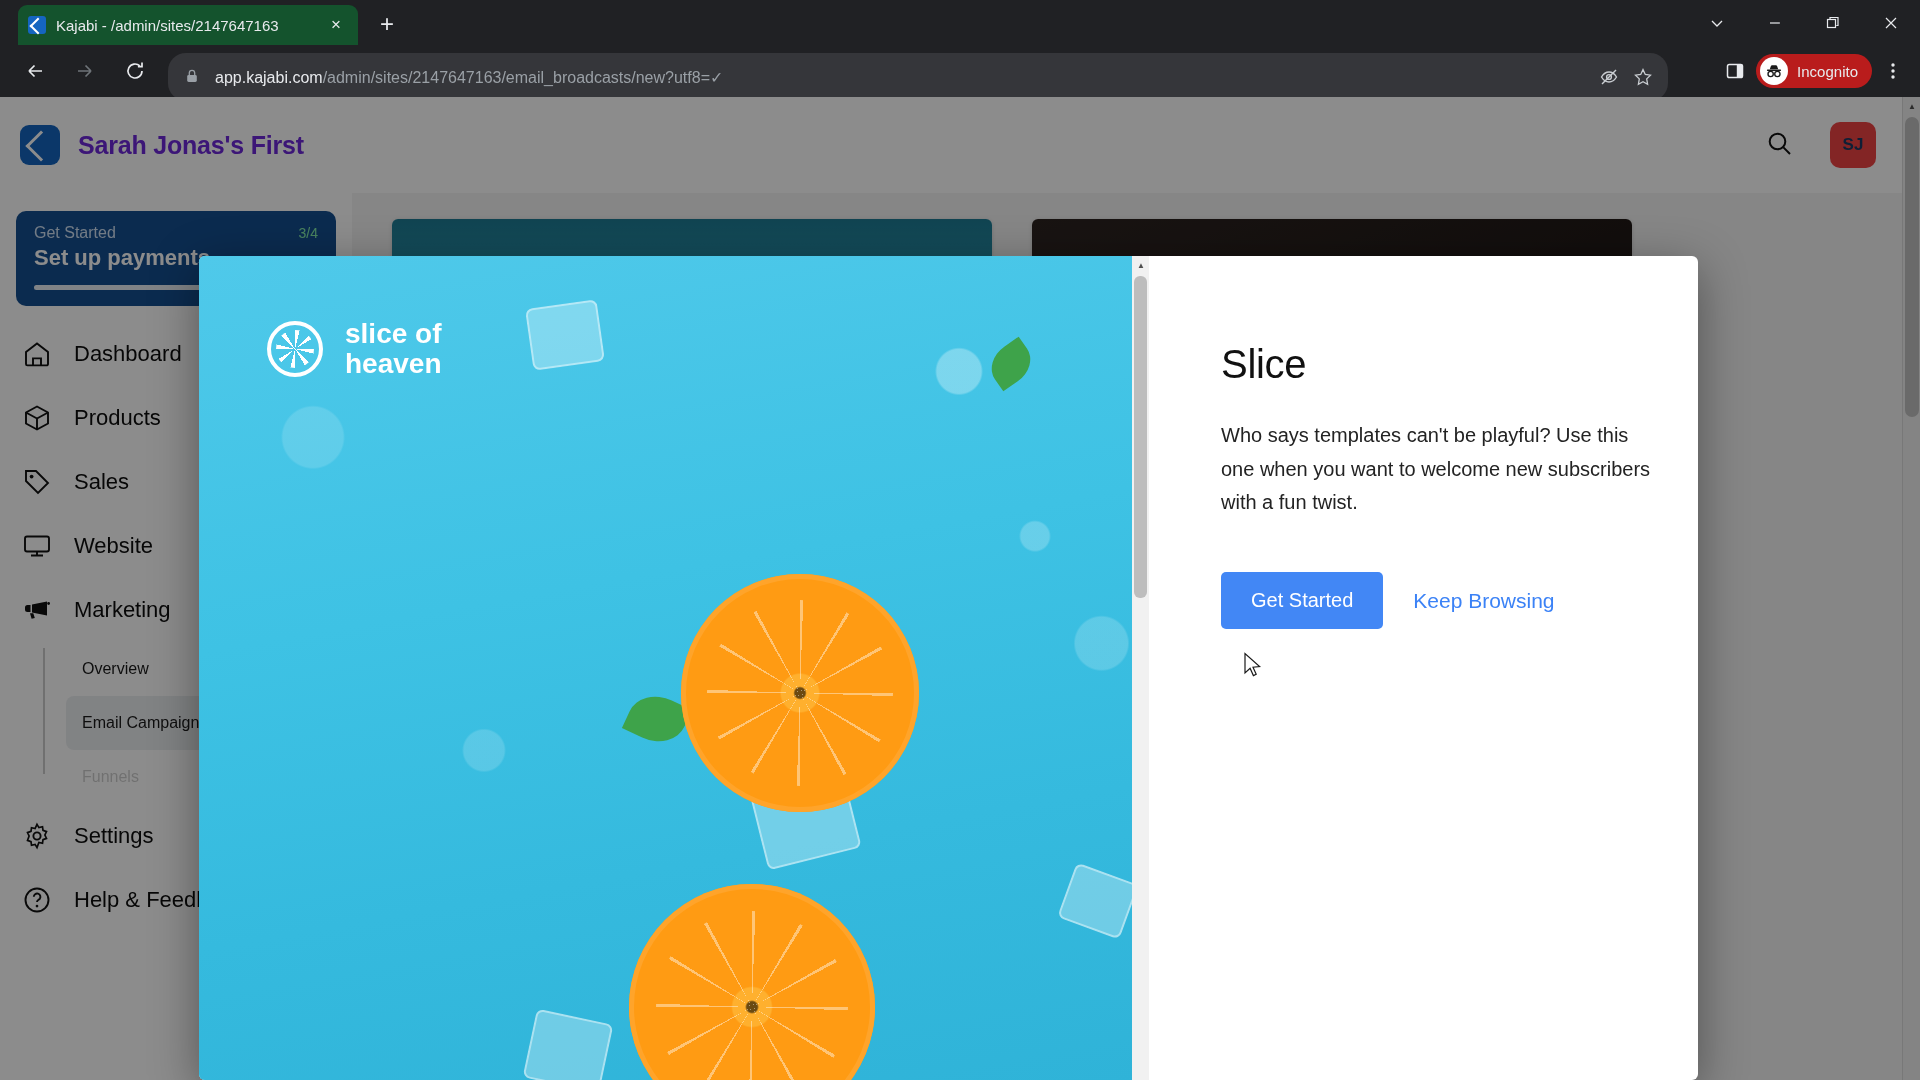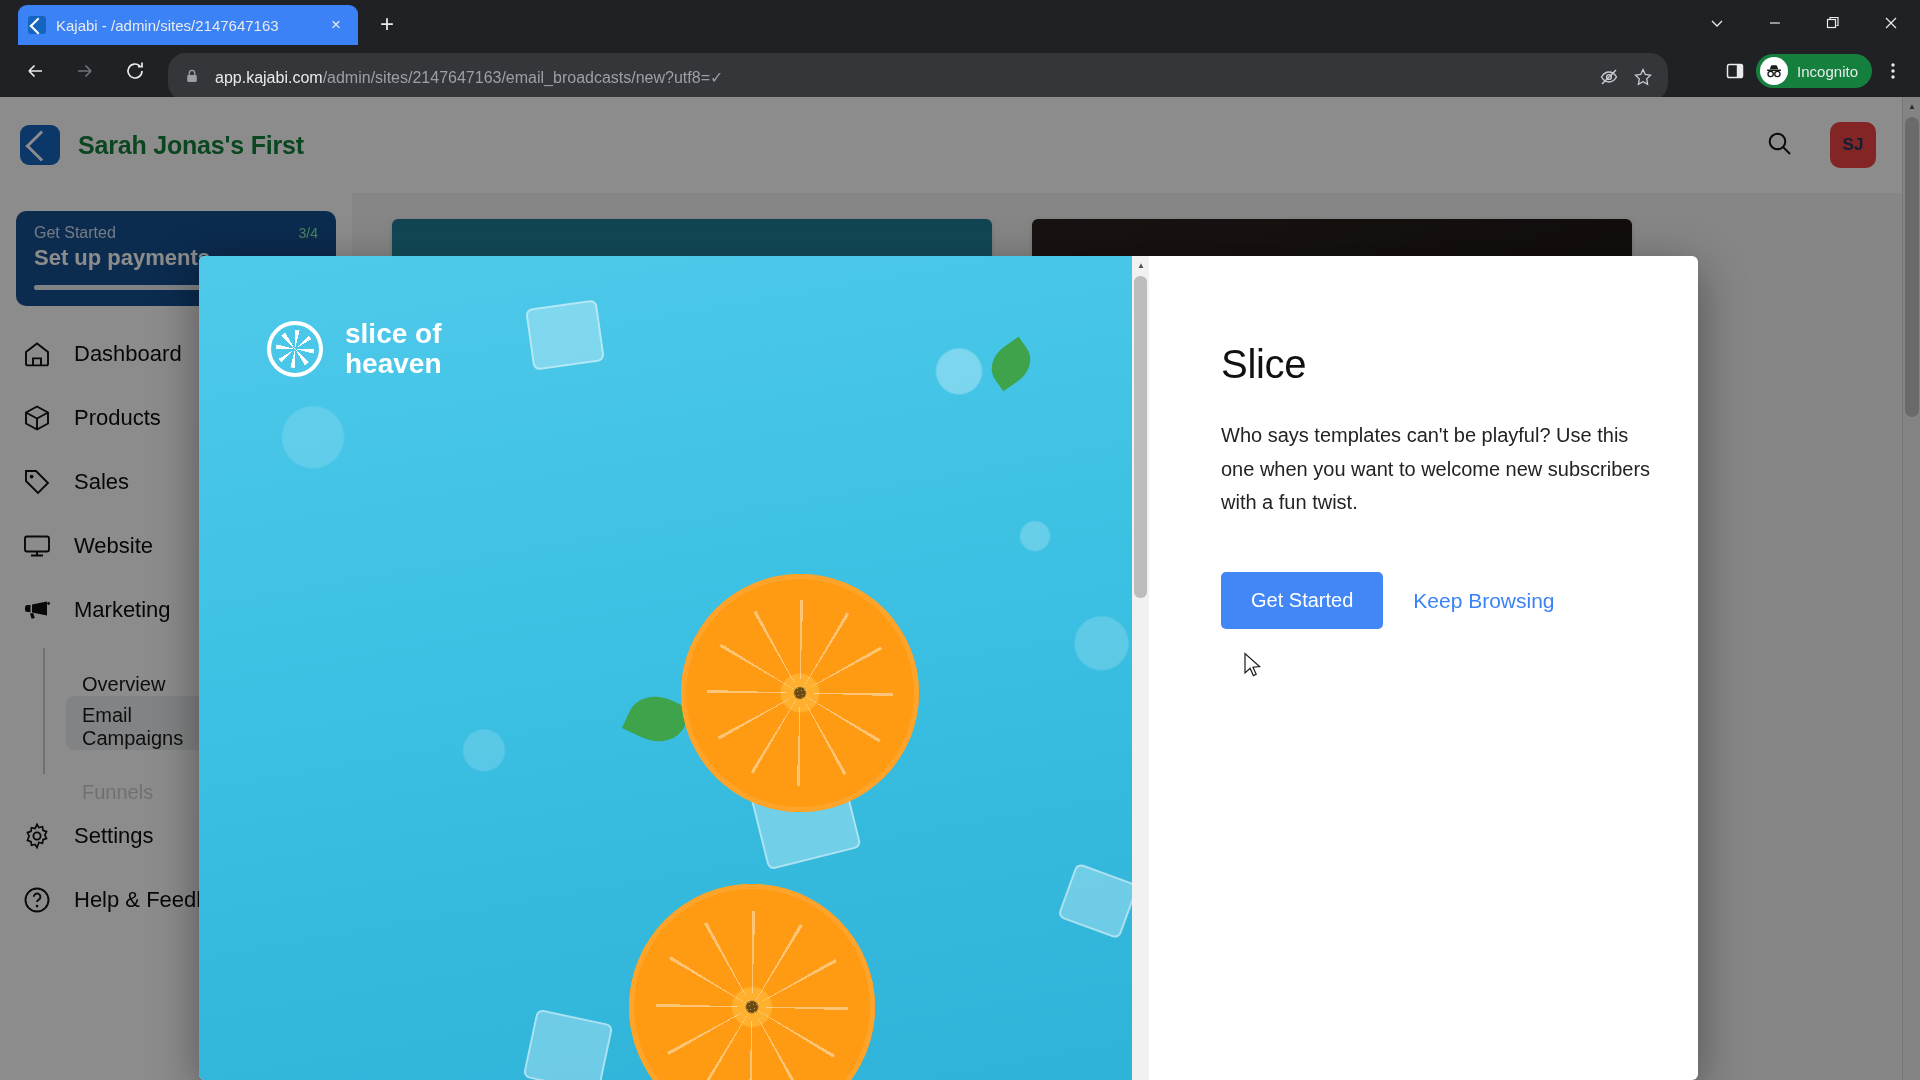--- a/index.html
+++ b/index.html
@@ -11,21 +11,21 @@
 
   
   #browser { position:absolute; inset:0; background:#202124; }
 
   #tabstrip {
     position:absolute; left:0; top:0; width:1920px; height:45px;
     background:#202124;
   }
   .tab {
     position:absolute; left:18px; top:5px; width:340px; height:40px;
-    background:#3b82f6; border-radius:9px 9px 0 0;
+    background:#14532d; border-radius:9px 9px 0 0;
     display:flex; align-items:center; padding:0 10px;
   }
   .tab-favicon {
     width:18px; height:18px; border-radius:3px; background:#1565c0;
     flex:none; position:relative; margin-right:10px;
   }
   .tab-favicon::after {
     content:""; position:absolute; left:4px; top:4px;
     width:10px; height:10px;
     border-left:2.4px solid #fff; border-bottom:2.4px solid #fff;
@@ -68,21 +68,21 @@
   .url { font-size:16px; white-space:nowrap; overflow:hidden; flex:1; color:#9aa0a6; }
   .url b { color:#e8eaed; font-weight:400; }
   .omni-icons { display:flex; align-items:center; gap:4px; }
   .oi { width:30px; height:30px; display:flex; align-items:center;
         justify-content:center; color:#c9cdd1; }
   .rightbtns { position:absolute; right:8px; top:8px; height:36px;
                display:flex; align-items:center; gap:2px; }
   .rb { width:38px; height:36px; display:flex; align-items:center;
         justify-content:center; color:#e8eaed; }
   #incognito-chip {
-    height:34px; background:#15803d; border-radius:17px;
+    height:34px; background:#b91c1c; border-radius:17px;
     display:flex; align-items:center; padding:0 14px 0 4px; gap:9px;
   }
   #incognito-avatar {
     width:28px; height:28px; border-radius:50%; background:#fff;
     display:flex; align-items:center; justify-content:center; flex:none;
   }
   #incognito-chip span { color:#e8eaed; font-size:15px; white-space:nowrap; }
 
   
   #viewport {
@@ -100,21 +100,21 @@
   #kajabi-logo {
     width:40px; height:40px; border-radius:9px; background:#1565c0;
     position:relative; flex:none;
   }
   #kajabi-logo::after {
     content:""; position:absolute; left:10px; top:10px;
     width:19px; height:19px;
     border-left:3.5px solid #fff; border-bottom:3.5px solid #fff;
     transform:rotate(45deg);
   }
-  #brand-name { font-size:25px; font-weight:700; color:#15803d; letter-spacing:-.2px; }
+  #brand-name { font-size:25px; font-weight:700; color:#6d28d9; letter-spacing:-.2px; }
   #header-right {
     position:absolute; right:44px; top:0; height:96px;
     display:flex; align-items:center; gap:36px;
   }
   #avatar {
     width:46px; height:46px; border-radius:10px; background:#ef4444;
     display:flex; align-items:center; justify-content:center;
     color:#1b3a63; font-size:17px; font-weight:700;
   }
 
@@ -140,22 +140,22 @@
     height:64px; padding-left:22px;
     font-size:22px; color:#0d0d0d; font-weight:500;text-align:right;
   }
   .nav-icon { width:30px; height:30px; flex:none; color:#111; }
   .subnav { position:relative; padding-left:66px; }
   .subnav::before {
     content:""; position:absolute; left:43px; top:6px; bottom:30px;
     width:1.5px; background:#ccc;
   }
   .sub-item {
-    height:54px; display:flex; align-items:flex-end; padding-left:16px;
-    font-size:20px; color:#1a1a1a; border-radius:8px;
+    height:54px; display:flex; align-items:center; padding-left:16px;
+    font-size:16px; color:#1a1a1a; border-radius:8px;
     margin-right:120px;
   }
   .sub-item.active { background:#eceef1; font-weight:500; }
   .sub-item.faded { opacity:.22; }
 
   
   #main { position:absolute; left:352px; top:96px; right:0; bottom:0;
           background:#f4f4f4; padding:26px 40px; }
   .card-row { display:flex; gap:40px; }
   .tcard { width:600px; background:#fff; border-radius:6px;

